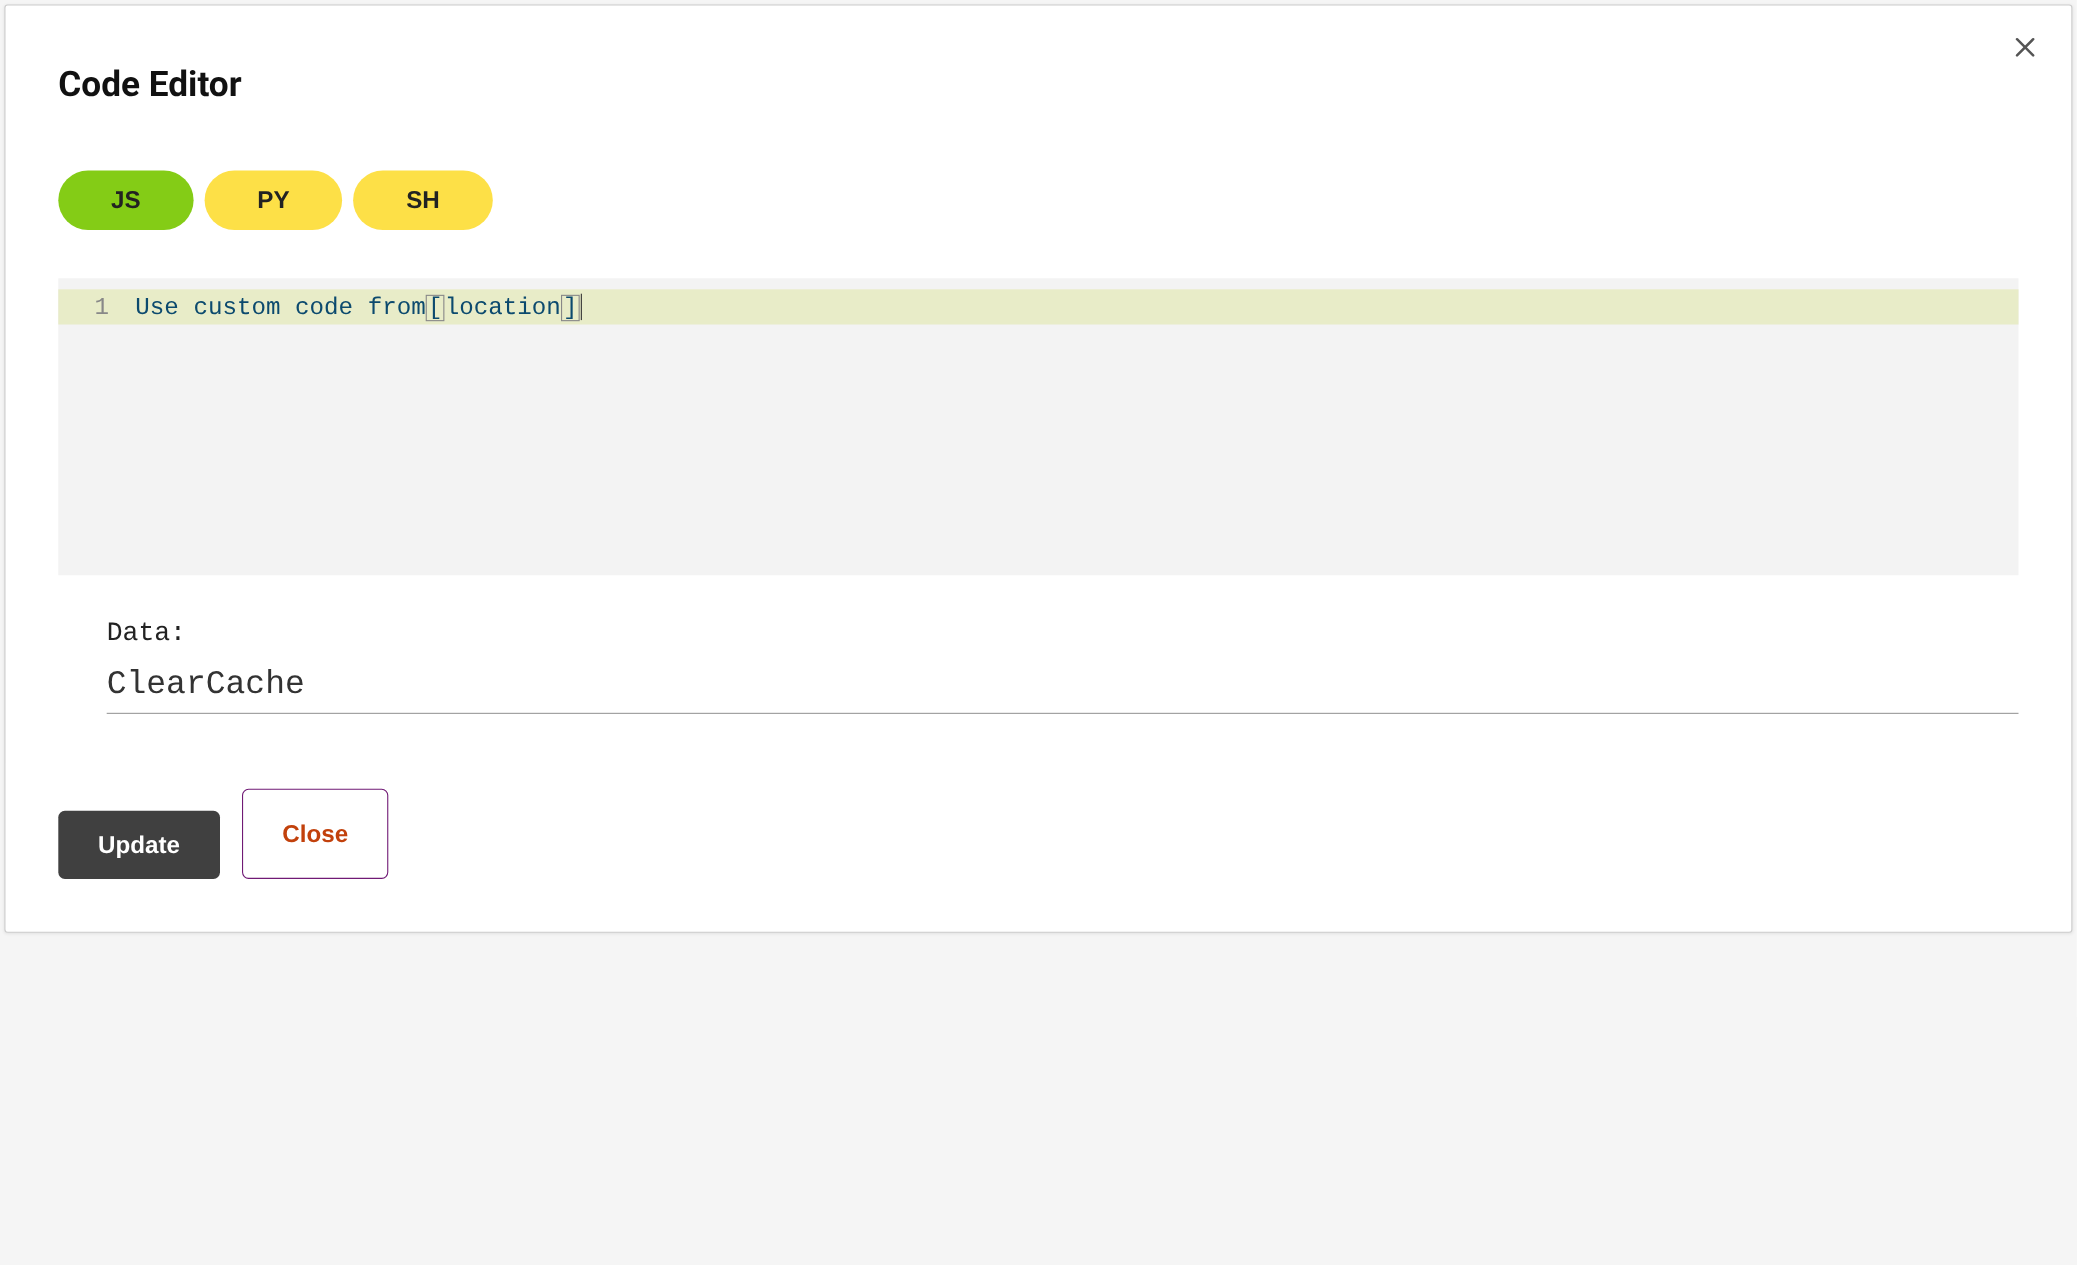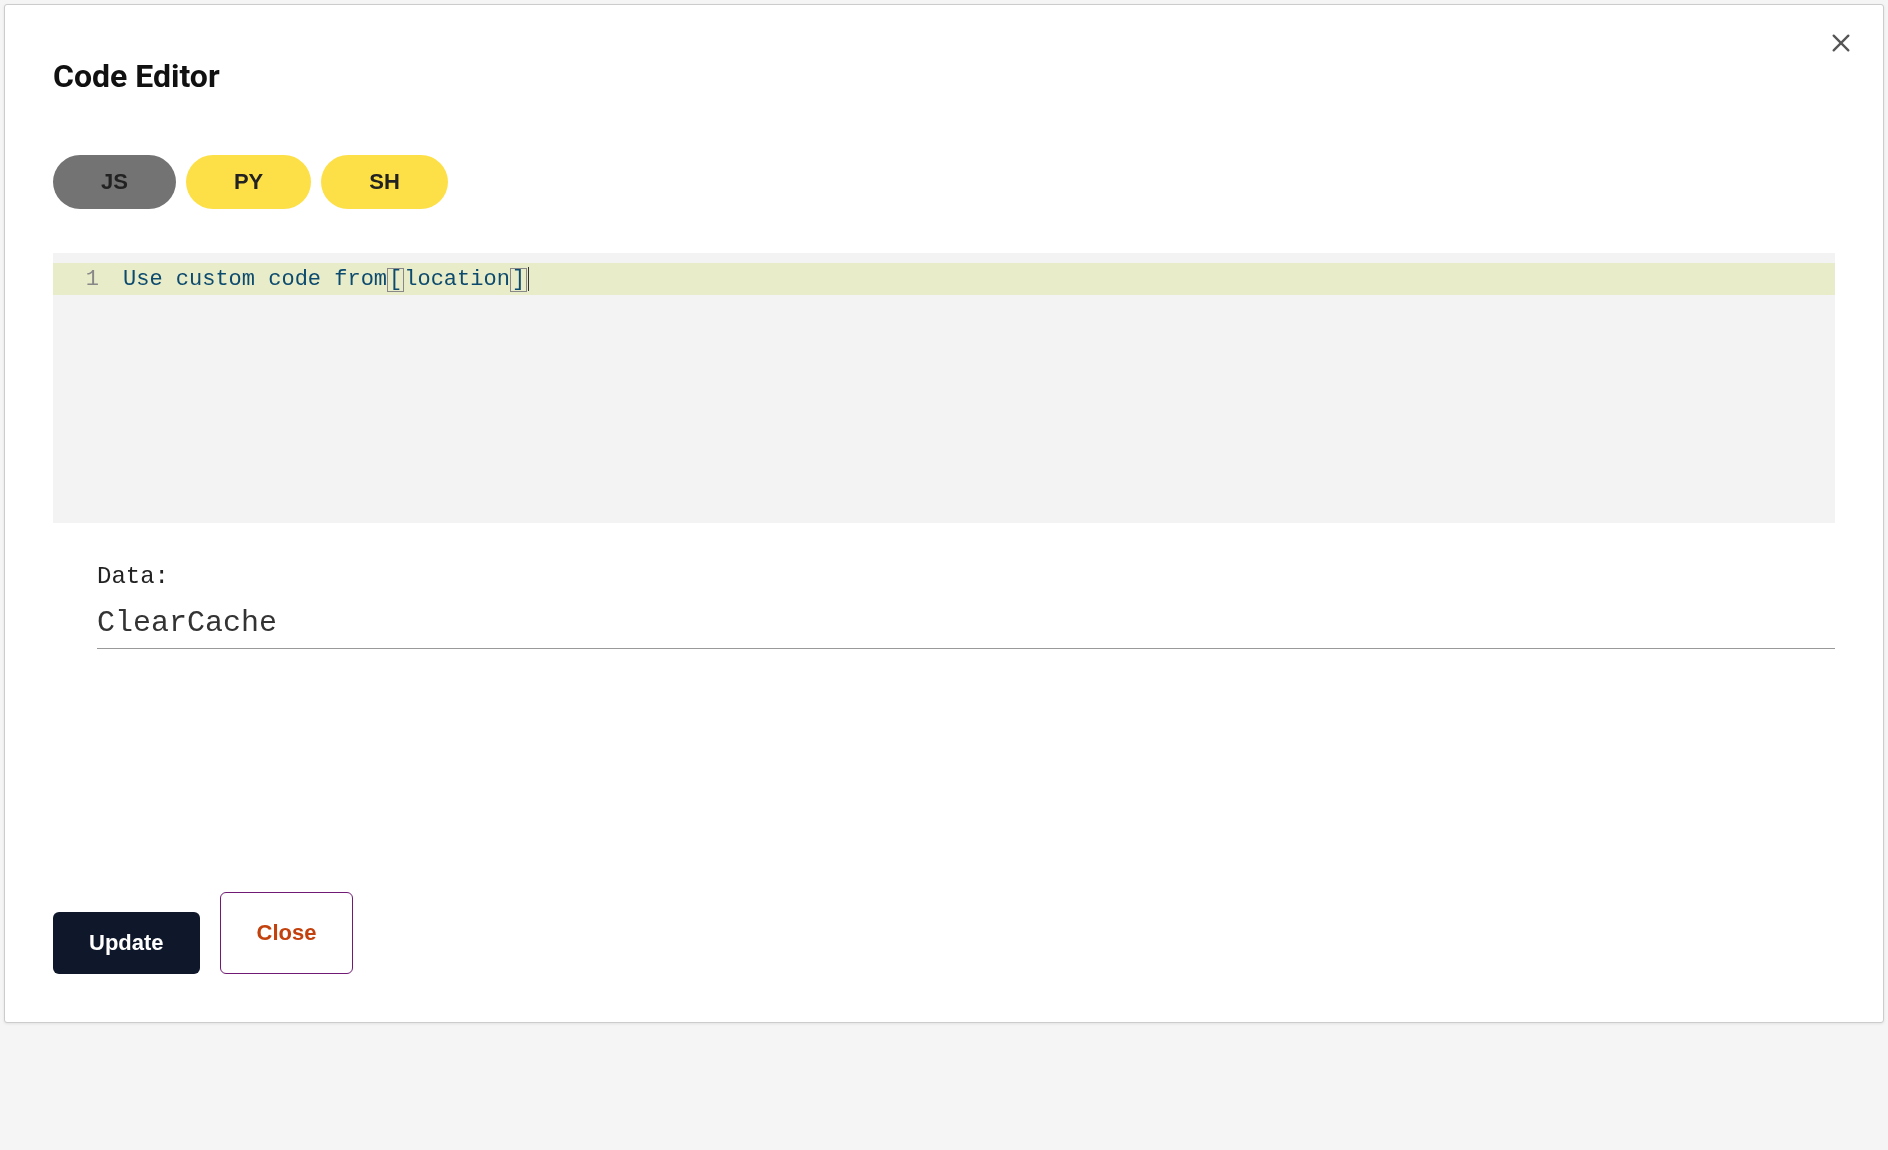--- a/index.html
+++ b/index.html
@@ -11,21 +11,21 @@
   font-family: -apple-system, BlinkMacSystemFont, "Segoe UI", Roboto, Helvetica, Arial, sans-serif;
   background: #f5f5f5;
   padding: 4px;
 }
 .modal {
   background: #fff;
   border: 1px solid #ccc;
   border-radius: 3px;
   box-shadow: 0 1px 3px rgba(0,0,0,0.08);
   width: 100%;
-  height: 1019px;
+  height: 844px;
   position: relative;
   padding: 48px;
 }
 .close-x {
   position: absolute;
   top: 20px;
   right: 24px;
   width: 36px;
   height: 36px;
   cursor: pointer;
@@ -54,21 +54,21 @@
   background: #fde047;
   border: none;
   border-radius: 999px;
   padding: 14px 48px;
   font-size: 22px;
   font-weight: 700;
   color: #222;
   cursor: pointer;
 }
 .tab.active {
-  background: #737373;
+  background: #84cc16;
 }
 .editor {
   background: #f3f3f3;
   height: 270px;
   font-family: "SFMono-Regular", Consolas, "Liberation Mono", Menlo, monospace;
   font-size: 22px;
   position: relative;
 }
 .editor-spacer-top {
   height: 10px;
@@ -133,21 +133,21 @@
   gap: 20px;
 }
 .btn {
   font-size: 22px;
   font-weight: 600;
   padding: 18px 36px;
   border-radius: 6px;
   cursor: pointer;
 }
 .btn-primary {
-  background: #0f172a;
+  background: #404040;
   color: #fff;
   border: none;
   margin-top: 20px;
 }
 .btn-secondary {
   background: #fff;
   color: #c2410c;
   border: 1px solid #701a75;
 }
 </style>

